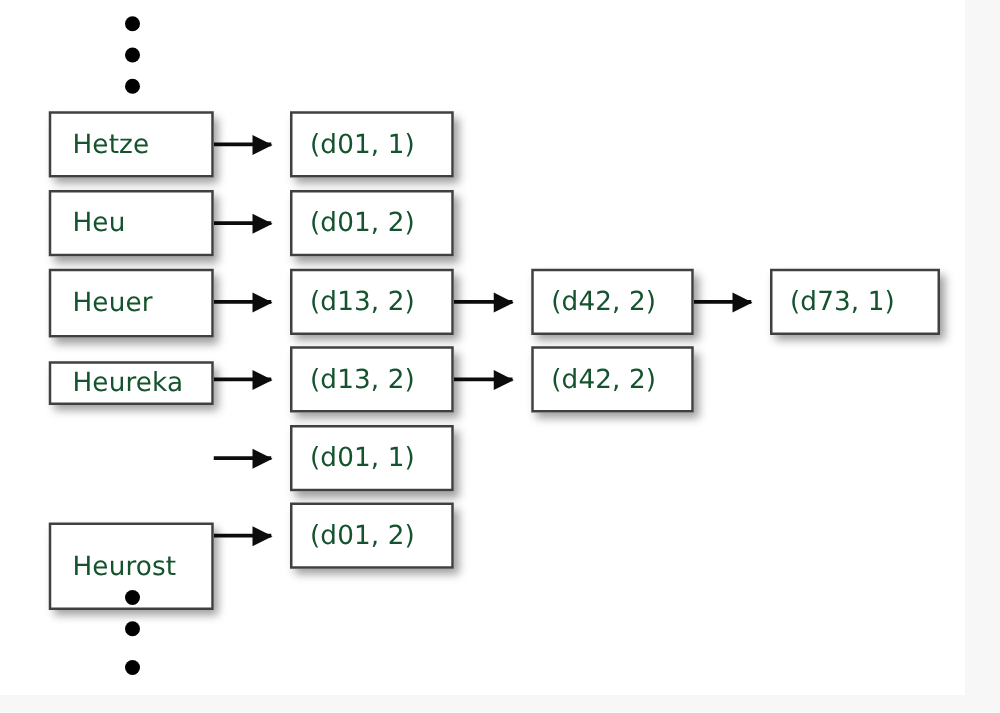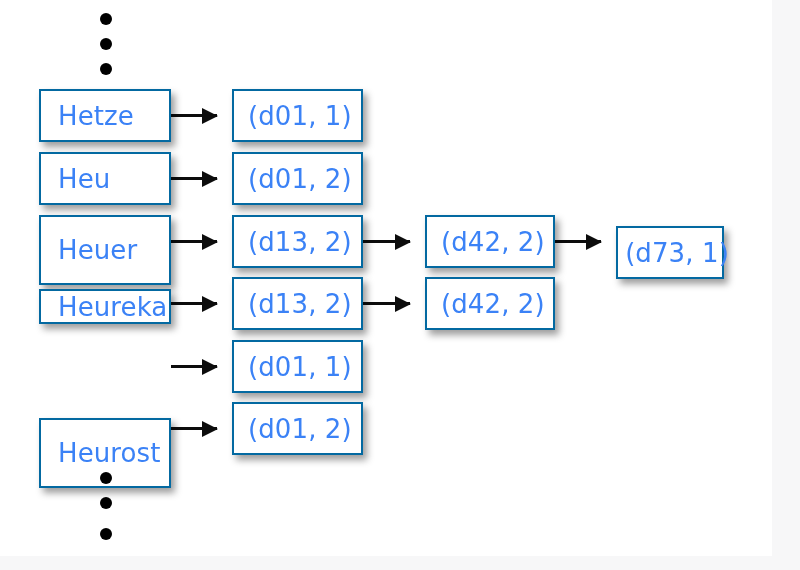--- a/index.html
+++ b/index.html
@@ -30,26 +30,26 @@
     top: 0;
     width: 800px;
     height: 570px;
   }
 
   
   .node {
     position: absolute;
     box-sizing: border-box;
     background: #ffffff;
-    border: 2px solid #0369a1;
+    border: 2px solid #404040;
     box-shadow: 4px 5px 7px rgba(0,0,0,0.38);
     display: flex;
     align-items: center;
-    font-size: 26px;
-    color: #3b82f6;
+    font-size: 21px;
+    color: #14532d;
     letter-spacing: 0.1px;
     white-space: nowrap;
     z-index: 3;
   }
   .node .label {
     padding-left: 17px;
     line-height: 1;
   }
   .node.posting .label {
     padding-left: 14px;
@@ -105,33 +105,33 @@
   </div>
 
   <div class="node term" style="left:39px; top:152px; width:132px; height:53px;align-items:center;">
     <span class="label">Heu</span>
   </div>
   <div class="arrow" style="left:171px; top:177px; width:46px;"></div>
   <div class="node posting" style="left:232px; top:152px; width:131px; height:53px;">
     <span class="label">(d01, 2)</span>
   </div>
 
-  <div class="node term" style="left:39px; top:215px; width:132px; height:70px;">
+  <div class="node term" style="left:39px; top:215px; width:132px; height:55px;">
     <span class="label">Heuer</span>
   </div>
   <div class="arrow" style="left:171px; top:240px; width:46px;"></div>
   <div class="node posting" style="left:232px; top:215px; width:131px; height:53px;">
     <span class="label">(d13, 2)</span>
   </div>
   <div class="arrow" style="left:363px; top:240px; width:47px;"></div>
   <div class="node posting" style="left:425px; top:215px; width:130px; height:53px;">
     <span class="label">(d42, 2)</span>
   </div>
   <div class="arrow" style="left:555px; top:240px; width:46px;"></div>
-  <div class="node posting" style="left:616px; top:226px; width:108px; height:53px;justify-content:center;">
+  <div class="node posting" style="left:616px; top:215px; width:136px; height:53px;">
     <span class="label">(d73, 1)</span>
   </div>
 
   <div class="node term" style="left:39px; top:289px; width:132px; height:35px;">
     <span class="label">Heureka</span>
   </div>
   <div class="arrow" style="left:171px; top:302px; width:46px;"></div>
   <div class="node posting" style="left:232px; top:277px; width:131px; height:53px;">
     <span class="label">(d13, 2)</span>
   </div>

